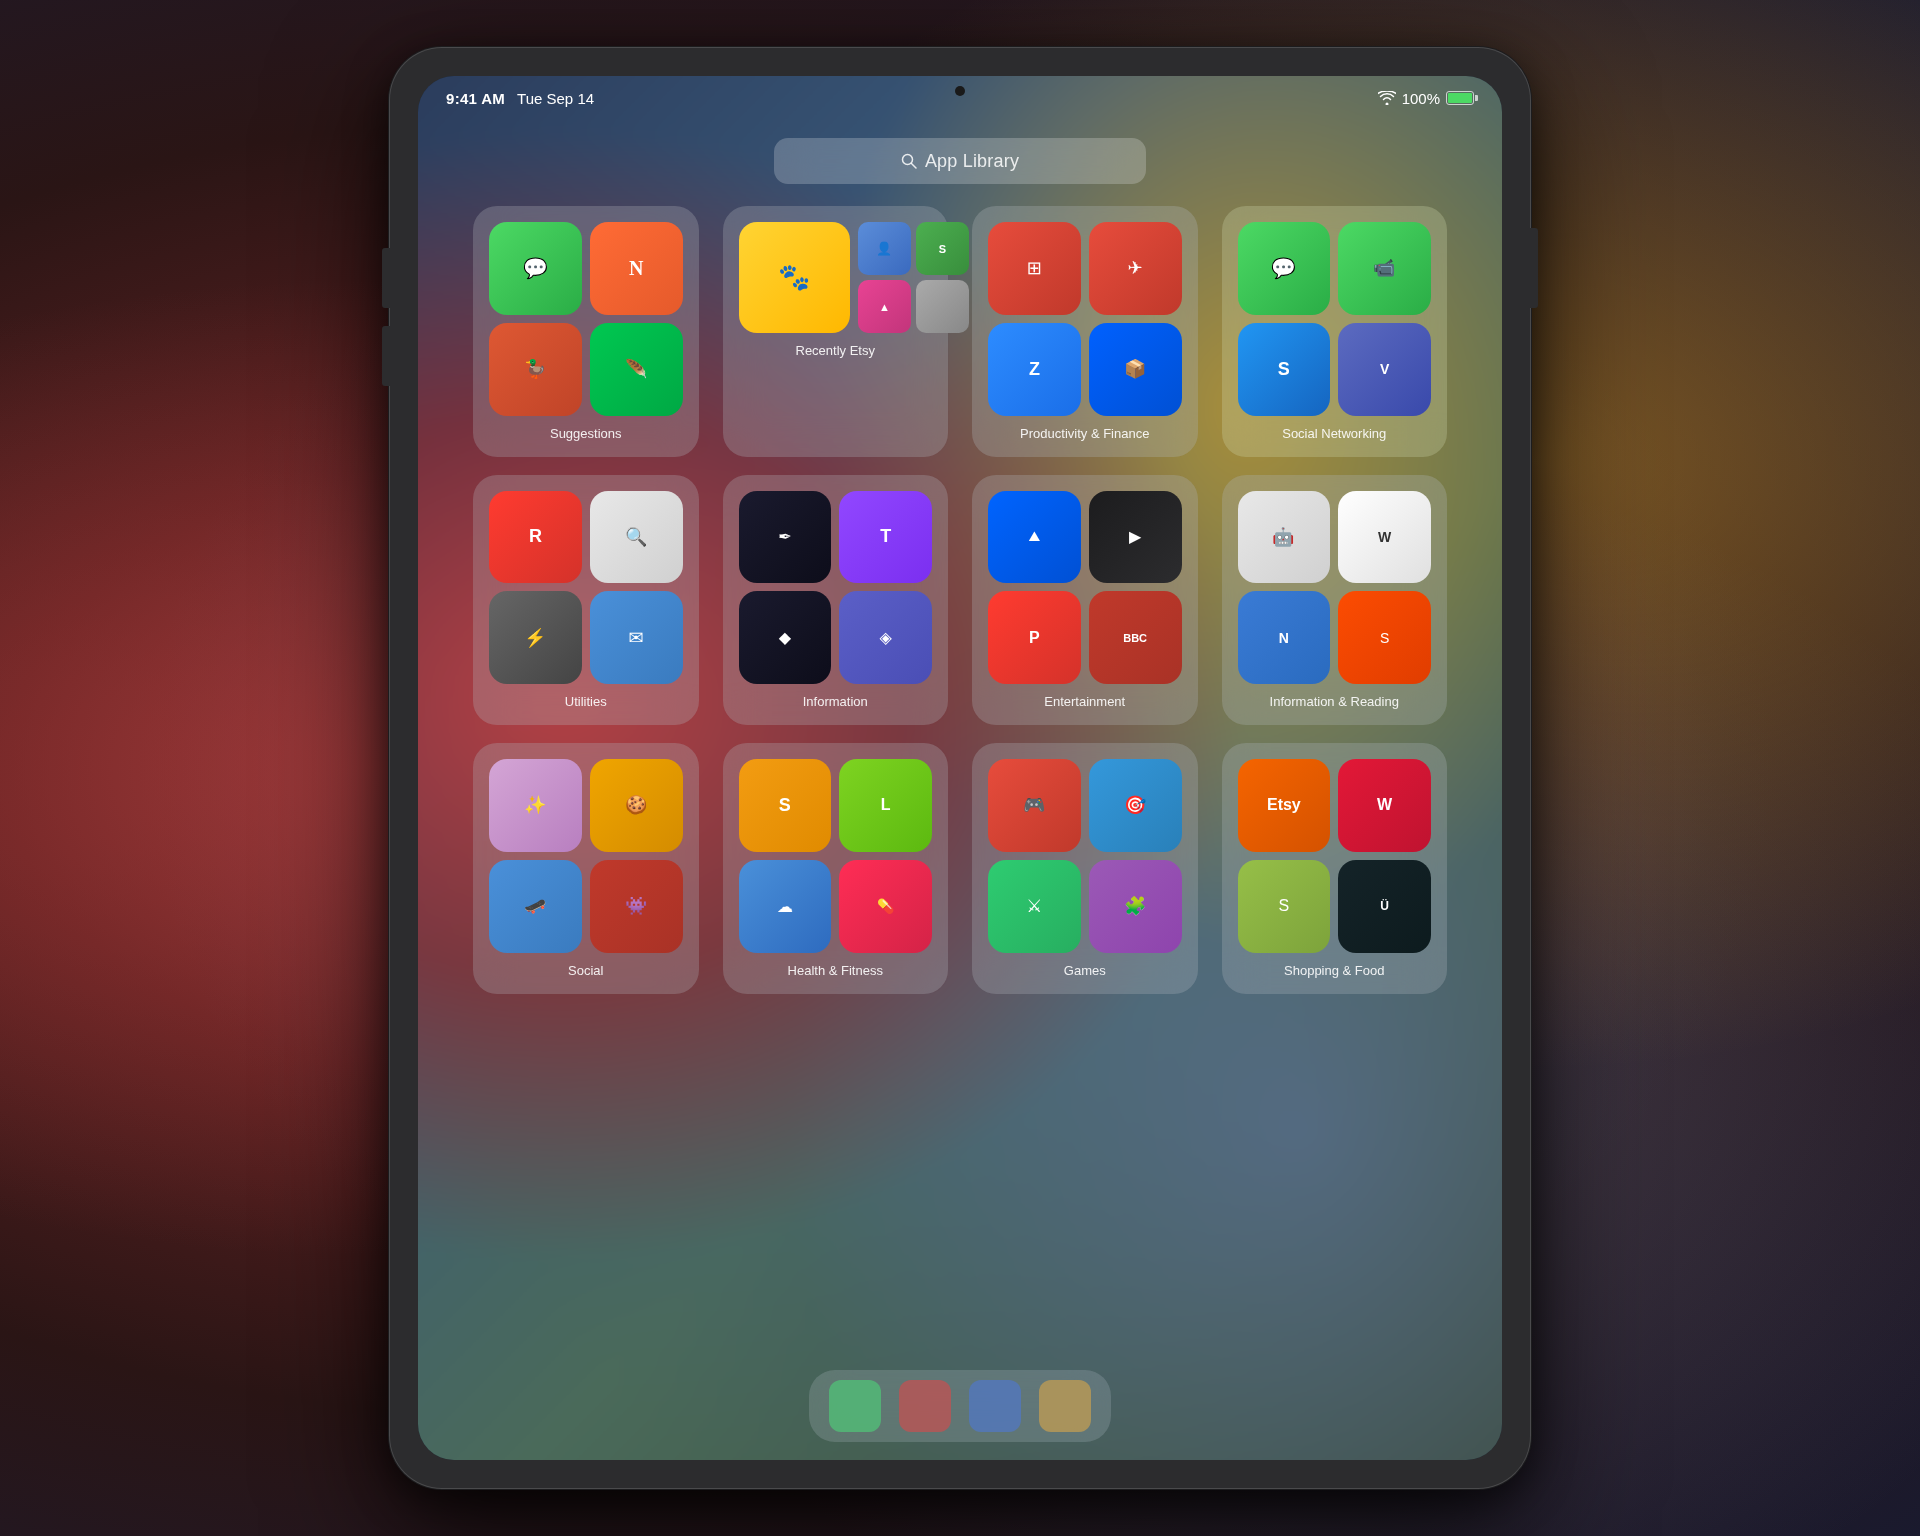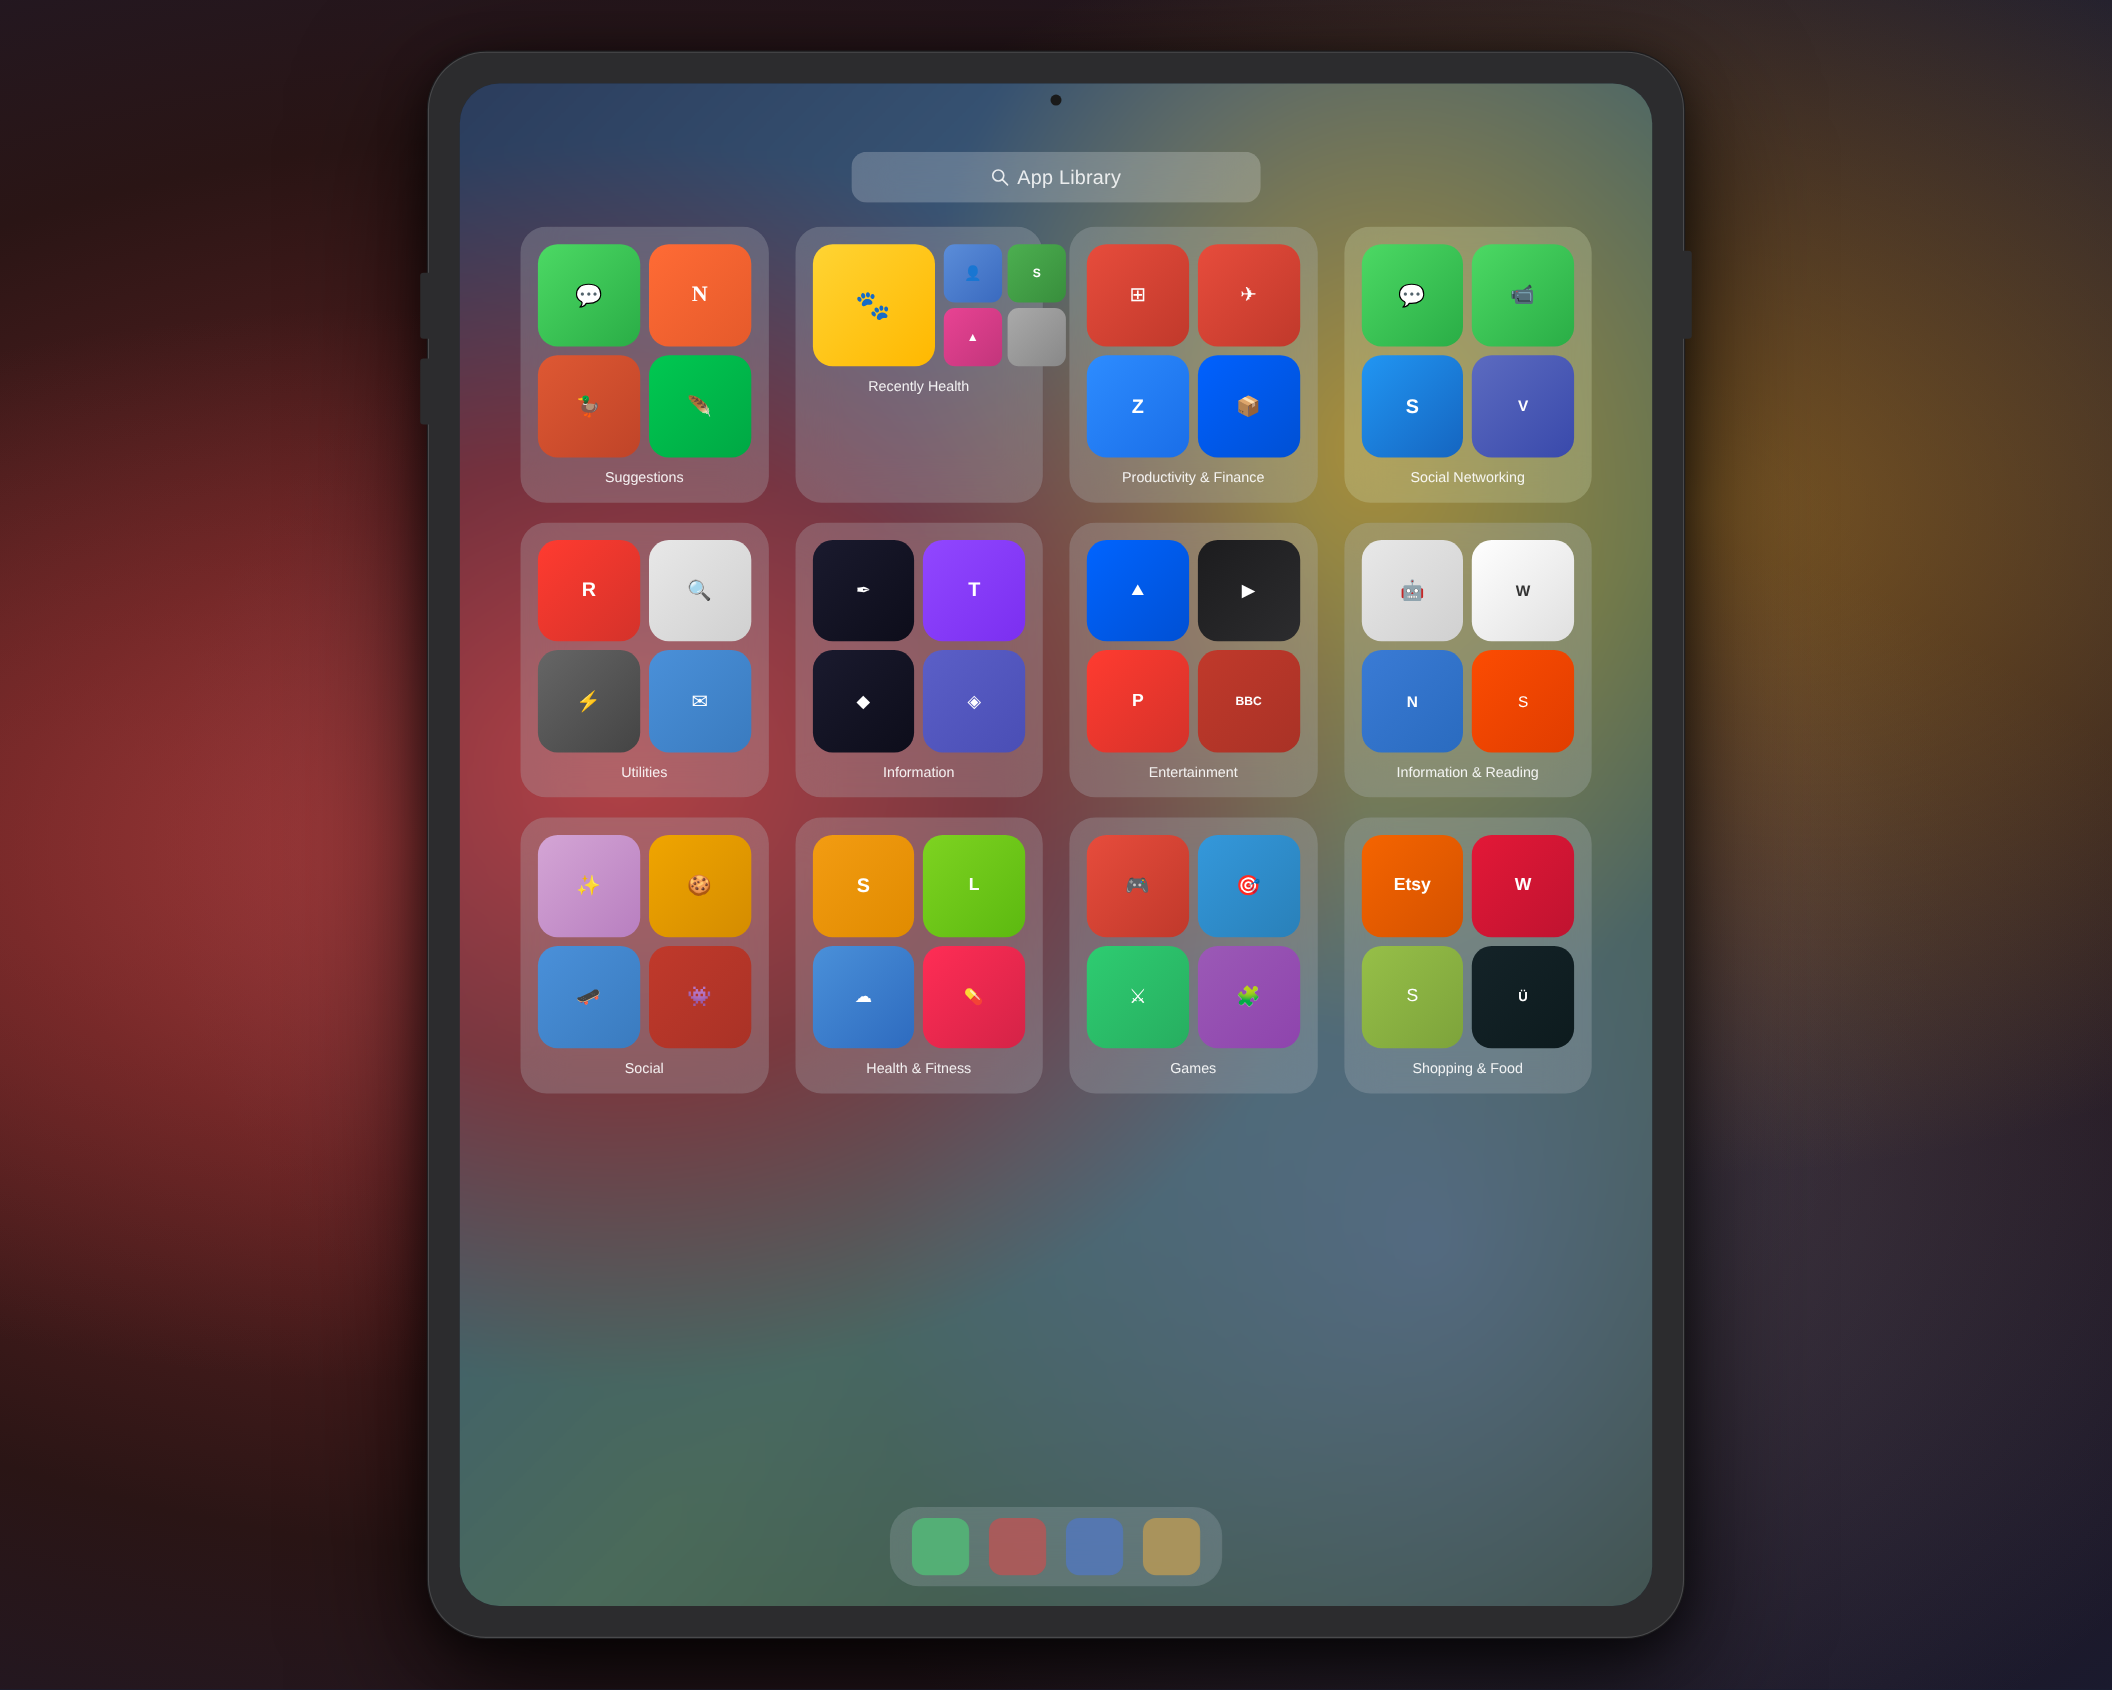--- a/index.html
+++ b/index.html
@@ -332,20 +332,39 @@
 
     <div class="side-button vol-up"></div>
     <div class="side-button vol-down"></div>
     <div class="side-button power-btn"></div>
 
     <div class="ipad-screen">
       <div class="wallpaper"></div>
 
       <div class="top-camera"></div>
 
+      <div class="status-bar">
+        <div style="display:flex; align-items:center; gap:4px">
+          <span class="status-time">9:41 AM</span>
+          <span class="status-date">Tue Sep 14</span>
+        </div>
+        <div class="status-right">
+
+          <svg width="18" height="14" viewBox="0 0 18 14" fill="none">
+            <path d="M9 11.5a1.5 1.5 0 1 1 0 3 1.5 1.5 0 0 1 0-3z" fill="white"></path>
+            <path d="M5.5 8.5C6.6 7.4 7.7 6.8 9 6.8s2.4.6 3.5 1.7" stroke="white" stroke-width="1.5" stroke-linecap="round" fill="none"></path>
+            <path d="M2.5 5.5C4.3 3.7 6.5 2.8 9 2.8s4.7.9 6.5 2.7" stroke="white" stroke-width="1.5" stroke-linecap="round" fill="none"></path>
+            <path d="M0 2.5C2.2 0.8 5.4 0 9 0s6.8.8 9 2.5" stroke="white" stroke-width="1.5" stroke-linecap="round" fill="none"></path>
+          </svg>
+          <span class="battery-pct">100%</span>
+          <div class="battery-icon">
+            <div class="battery-fill"></div>
+          </div>
+        </div>
+      </div>
 
       <div class="app-library-content">
 
         <div class="search-bar">
           <svg width="16" height="16" viewBox="0 0 16 16" fill="none">
             <circle cx="6.5" cy="6.5" r="5" stroke="rgba(255,255,255,0.85)" stroke-width="1.5"></circle>
             <line x1="10.5" y1="10.5" x2="15" y2="15" stroke="rgba(255,255,255,0.85)" stroke-width="1.5" stroke-linecap="round"></line>
           </svg>
           <span class="search-placeholder">App Library</span>
         </div>
@@ -365,21 +384,21 @@
           <div class="folder">
             <div style="display:flex; gap:8px; width:100%;">
               <div class="app-icon app-pokemon" style="flex:1.5; border-radius:18px; font-size:26px;">🐾</div>
               <div style="flex:1; display:grid; grid-template-columns:1fr 1fr; grid-template-rows:1fr 1fr; gap:5px;">
                 <div class="sub-app app-portrait">👤</div>
                 <div class="sub-app app-superstar" style="font-size:11px; font-weight:700; color:white;">S</div>
                 <div class="sub-app" style="background:linear-gradient(135deg,#e84393,#c2357b); border-radius:10px; font-size:11px; color:white;">▲</div>
                 <div class="sub-app" style="background:linear-gradient(135deg,#aaa,#888); border-radius:10px;"></div>
               </div>
             </div>
-            <div class="folder-label">Recently Health</div>
+            <div class="folder-label">Recently Etsy</div>
           </div>
 
           <div class="folder">
             <div style="display:grid; grid-template-columns:1fr 1fr; gap:8px; width:100%;">
               <div class="app-icon app-office" style="font-size:18px; color:white;">⊞</div>
               <div class="app-icon app-spark" style="font-size:18px; color:white;">✈</div>
               <div class="app-icon app-zoom" style="font-size:18px; color:white; font-weight:700;">Z</div>
               <div class="app-icon app-dropbox" style="font-size:18px;">📦</div>
             </div>
             <div class="folder-label">Productivity &amp; Finance</div>

